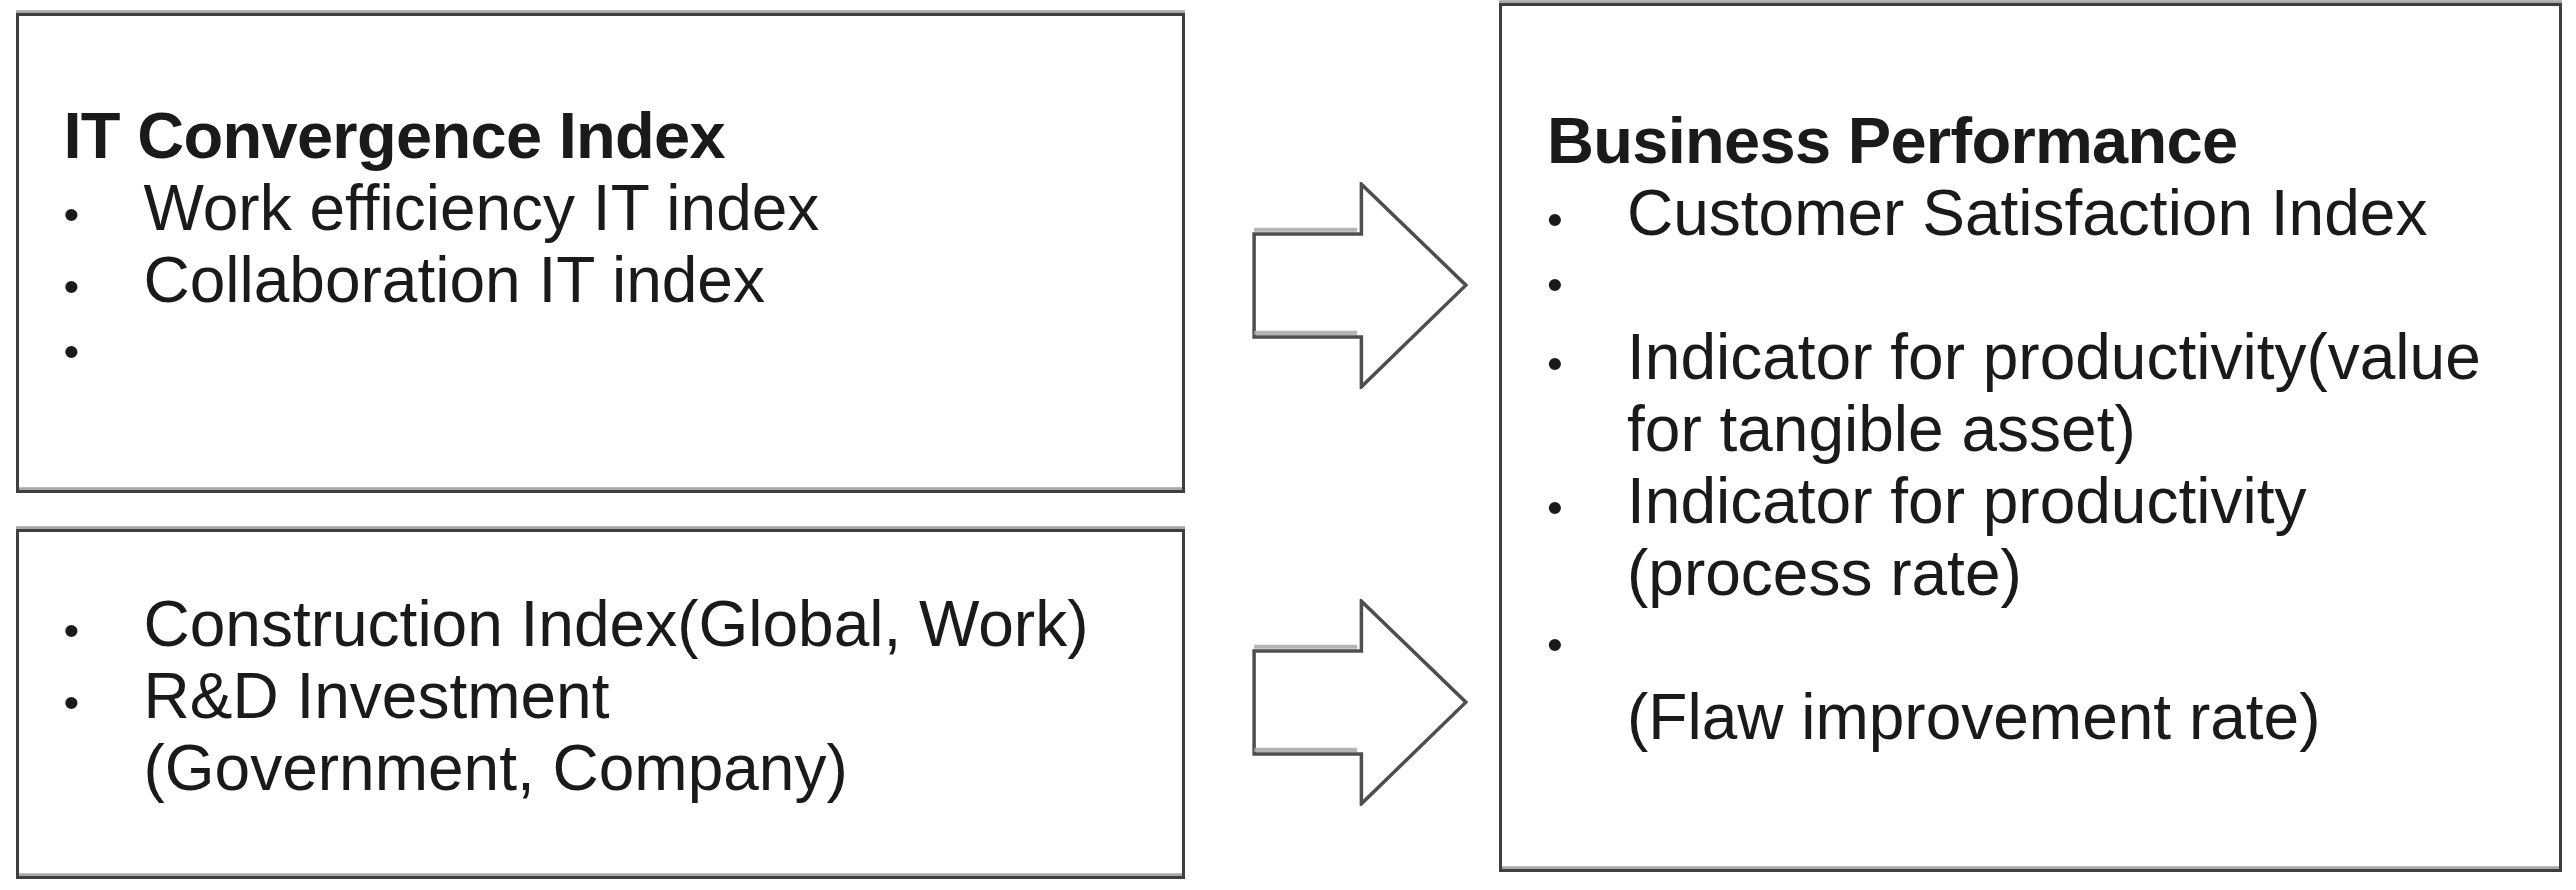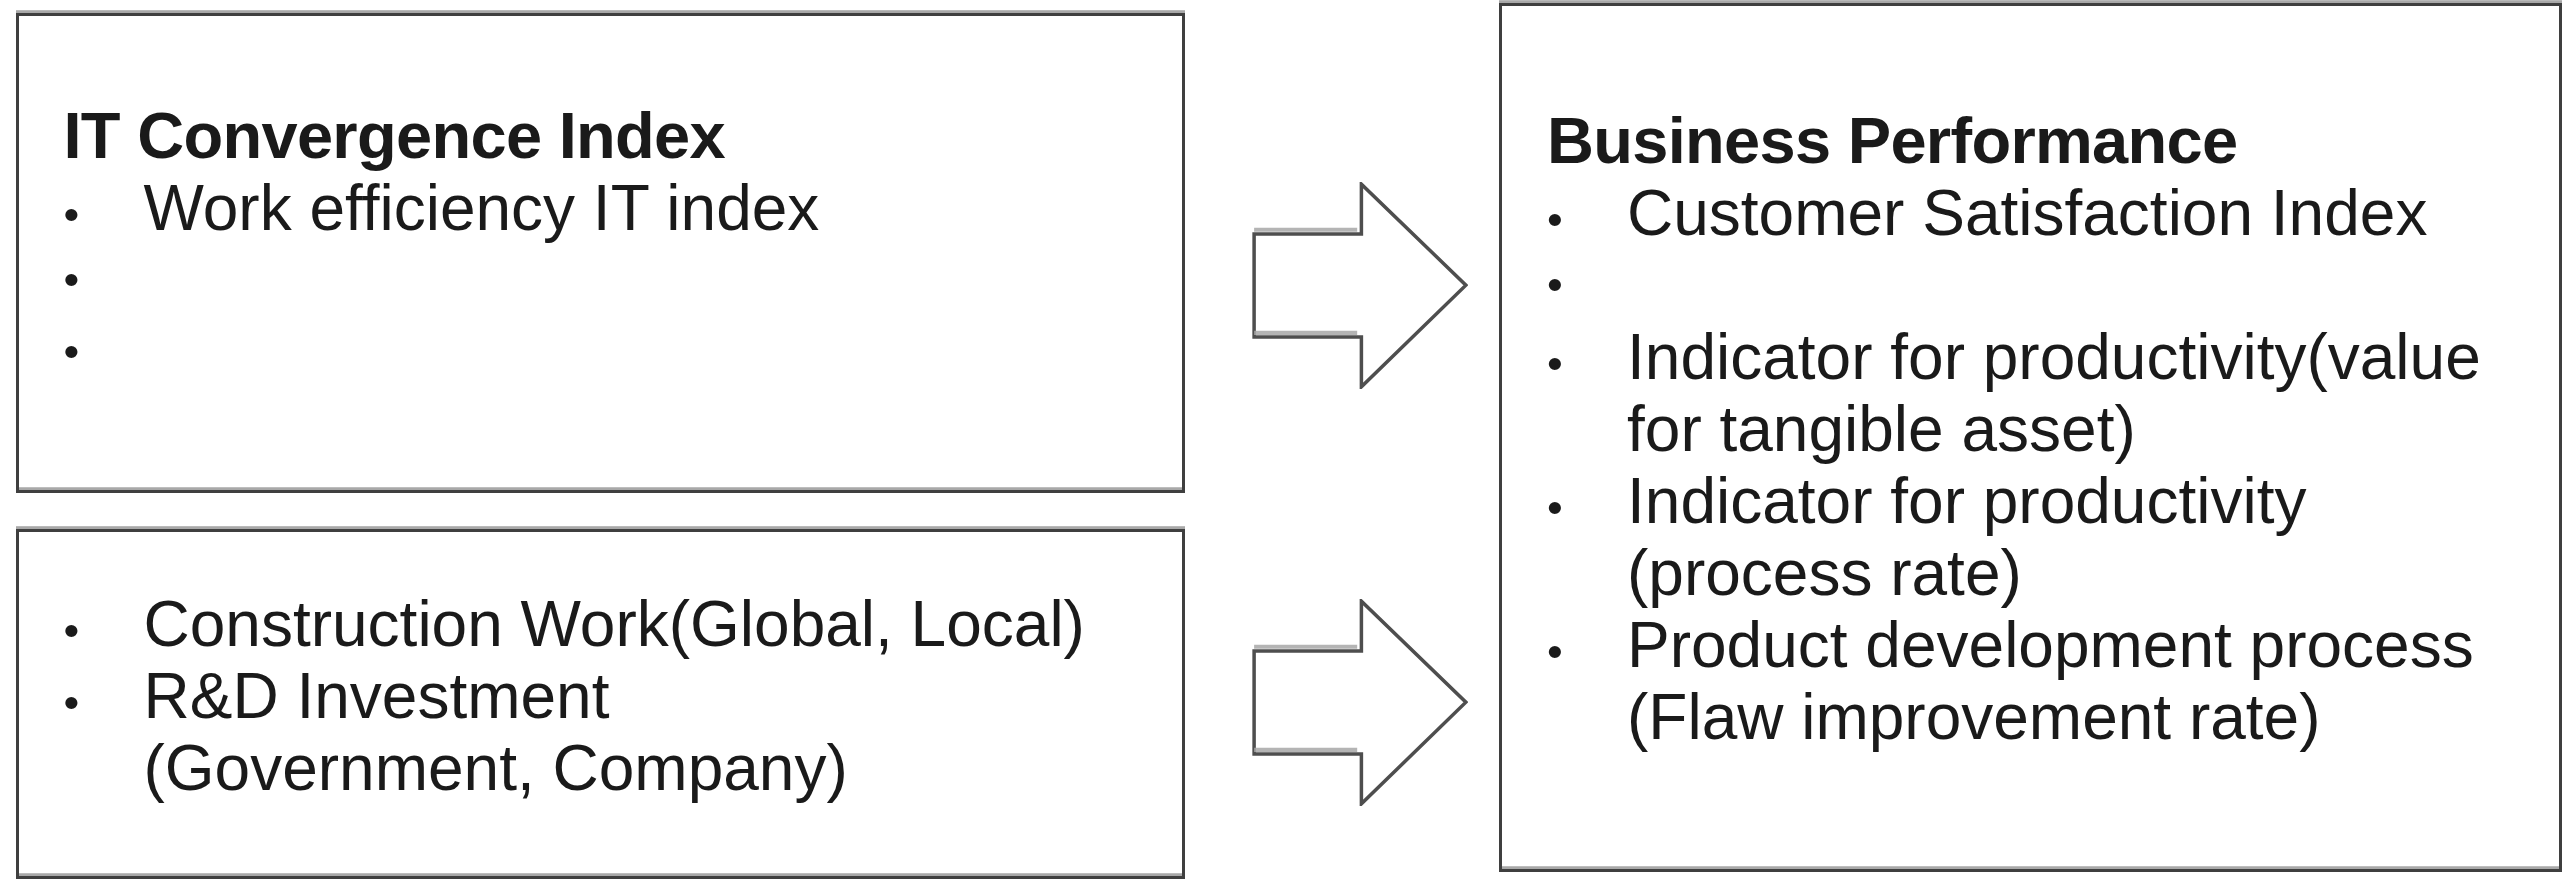--- a/index.html
+++ b/index.html
@@ -67,30 +67,31 @@
 <div id="canvas">
 
   <div class="box" id="box-it-convergence">
     <div class="row box-title">IT Convergence Index</div>
     <div class="row">
       <span class="dot">•</span>
       <span class="txt">Work efficiency IT index</span>
     </div>
     <div class="row">
       <span class="dot">•</span>
+      <span class="txt">Collaboration IT index</span>
     </div>
     <div class="row">
       <span class="dot">•</span>
     </div>
   </div>
 
   <div class="box" id="box-investment">
     <div class="row">
       <span class="dot">•</span>
-      <span class="txt">Construction Work(Global, Local)</span>
+      <span class="txt">Construction Index(Global, Work)</span>
     </div>
     <div class="row">
       <span class="dot">•</span>
       <span class="txt">R&amp;D Investment</span>
     </div>
     <div class="row">
       <span class="dot"></span>
       <span class="txt">(Government, Company)</span>
     </div>
   </div>
@@ -115,21 +116,20 @@
     <div class="row">
       <span class="dot">•</span>
       <span class="txt">Indicator for productivity</span>
     </div>
     <div class="row">
       <span class="dot"></span>
       <span class="txt">(process rate)</span>
     </div>
     <div class="row">
       <span class="dot">•</span>
-      <span class="txt">Product development process</span>
     </div>
     <div class="row">
       <span class="dot"></span>
       <span class="txt">(Flaw improvement rate)</span>
     </div>
   </div>
 
   <svg class="arrow" id="arrow-top" viewBox="0 0 308 295">
     <polygon points="3,74 156,74 156,3 305,147 156,292 156,221 3,221" fill="#ffffff" stroke="#4e4e4e" stroke-width="5" stroke-linejoin="miter"></polygon>
     <line x1="3" y1="68" x2="150" y2="68" stroke="#a8a8a8" stroke-width="6" opacity="0.85"></line>

